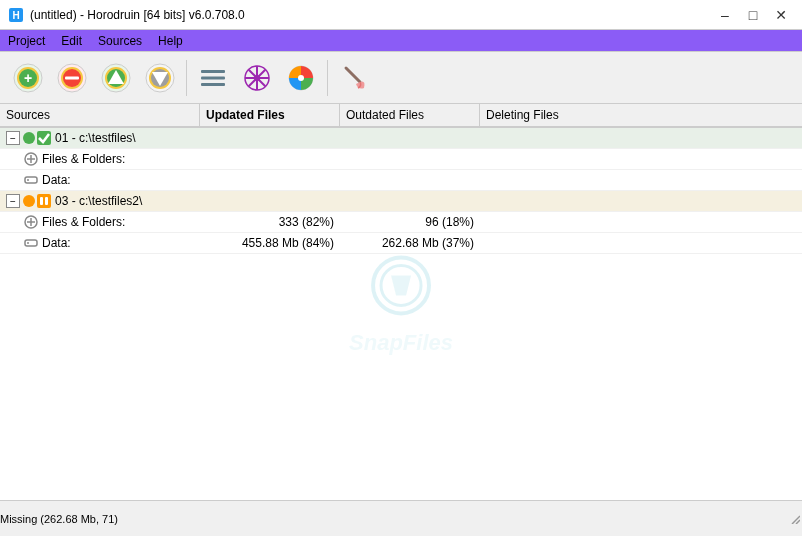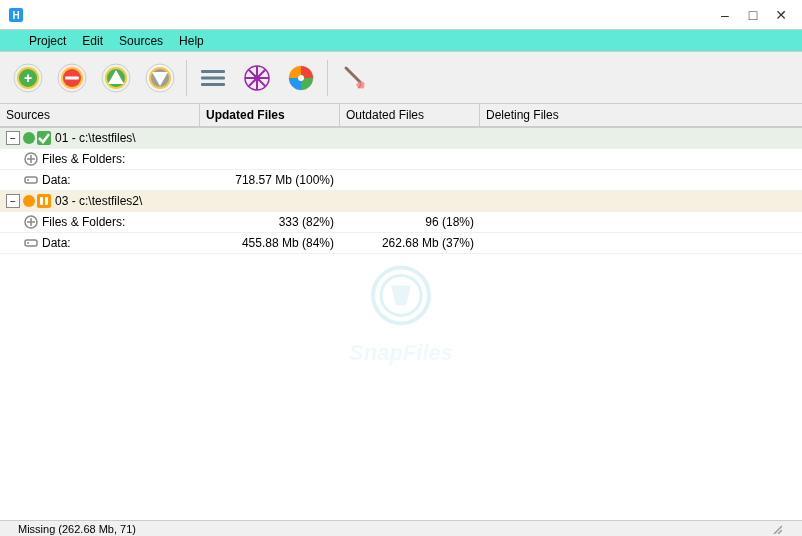--- a/index.html
+++ b/index.html
@@ -42,25 +42,25 @@
       cursor: pointer;
       font-size: 14px;
       display: flex;
       align-items: center;
       justify-content: center;
       color: #333;
     }
 
     
     #menu-bar {
-      background: #5eead4;
+      background: #8b5cf6;
       height: 22px;
       display: flex;
       align-items: center;
-      padding: 0 21px;
+      padding: 0 0;
       border-bottom: 1px solid #ccc;
     }
     .menu-item {
       padding: 2px 8px;
       cursor: pointer;
       font-size: 12px;
     }
 
     
     #toolbar {
@@ -192,46 +192,47 @@
     }
     .node-icons {
       display: inline-flex;
       align-items: center;
       gap: 1px;
       margin-right: 4px;
     }
 
     
     #status-bar {
-      height: 16px;
+      height: 36px;
       background: #f0f0f0;
       border-top: 1px solid #ccc;
       display: flex;
       align-items: center;
-      padding: 0 18px;
+      padding: 0 0;
       font-size: 11px;
       justify-content: flex-end;
     }
     #status-bar-resize {
       margin-left: auto;
       width: 14px;
       height: 14px;
       cursor: se-resize;
     }
   </style>
 </head>
 <body>
 
 <div id="title-bar">
   <div id="title-left">
 
     <svg width="16" height="16" viewBox="0 0 16 16">
       <rect x="1" y="1" width="14" height="14" rx="2" fill="#2196F3"></rect>
       <text x="8" y="12" text-anchor="middle" font-size="10" fill="#fff" font-weight="bold">H</text>
     </svg>
+    <span>(untitled) - Horodruin [64 bits] v6.0.708.0</span>
   </div>
   <div id="title-controls">
     <button class="title-btn">–</button>
     <button class="title-btn">□</button>
     <button class="title-btn close">✕</button>
   </div>
 </div>
 
 <div id="menu-bar">
   <div class="menu-item">Project</div>
@@ -397,21 +398,20 @@
       <div class="cell cell-sources">
         <span style="width:18px;display:inline-block;"></span>
         <span class="node-icons">
           <svg width="14" height="14" viewBox="0 0 14 14">
             <rect x="1" y="4" width="12" height="6" rx="2" fill="none" stroke="#888" stroke-width="1.5"></rect>
             <line x1="3" y1="7" x2="5" y2="7" stroke="#888" stroke-width="1.5"></line>
           </svg>
         </span>
         <span>Data:</span>
       </div>
-      <div class="cell cell-updated">718.57 Mb (100%)</div>
       <div class="cell cell-outdated"></div>
       <div class="cell cell-missing"></div>
       <div class="cell cell-deleting"></div>
     </div>
 
     <div class="tree-row group-row" style="background:#f5f0e0;">
       <div class="cell cell-sources">
         <span class="tree-indent">
           <span class="expand-btn">−</span>
         </span>

